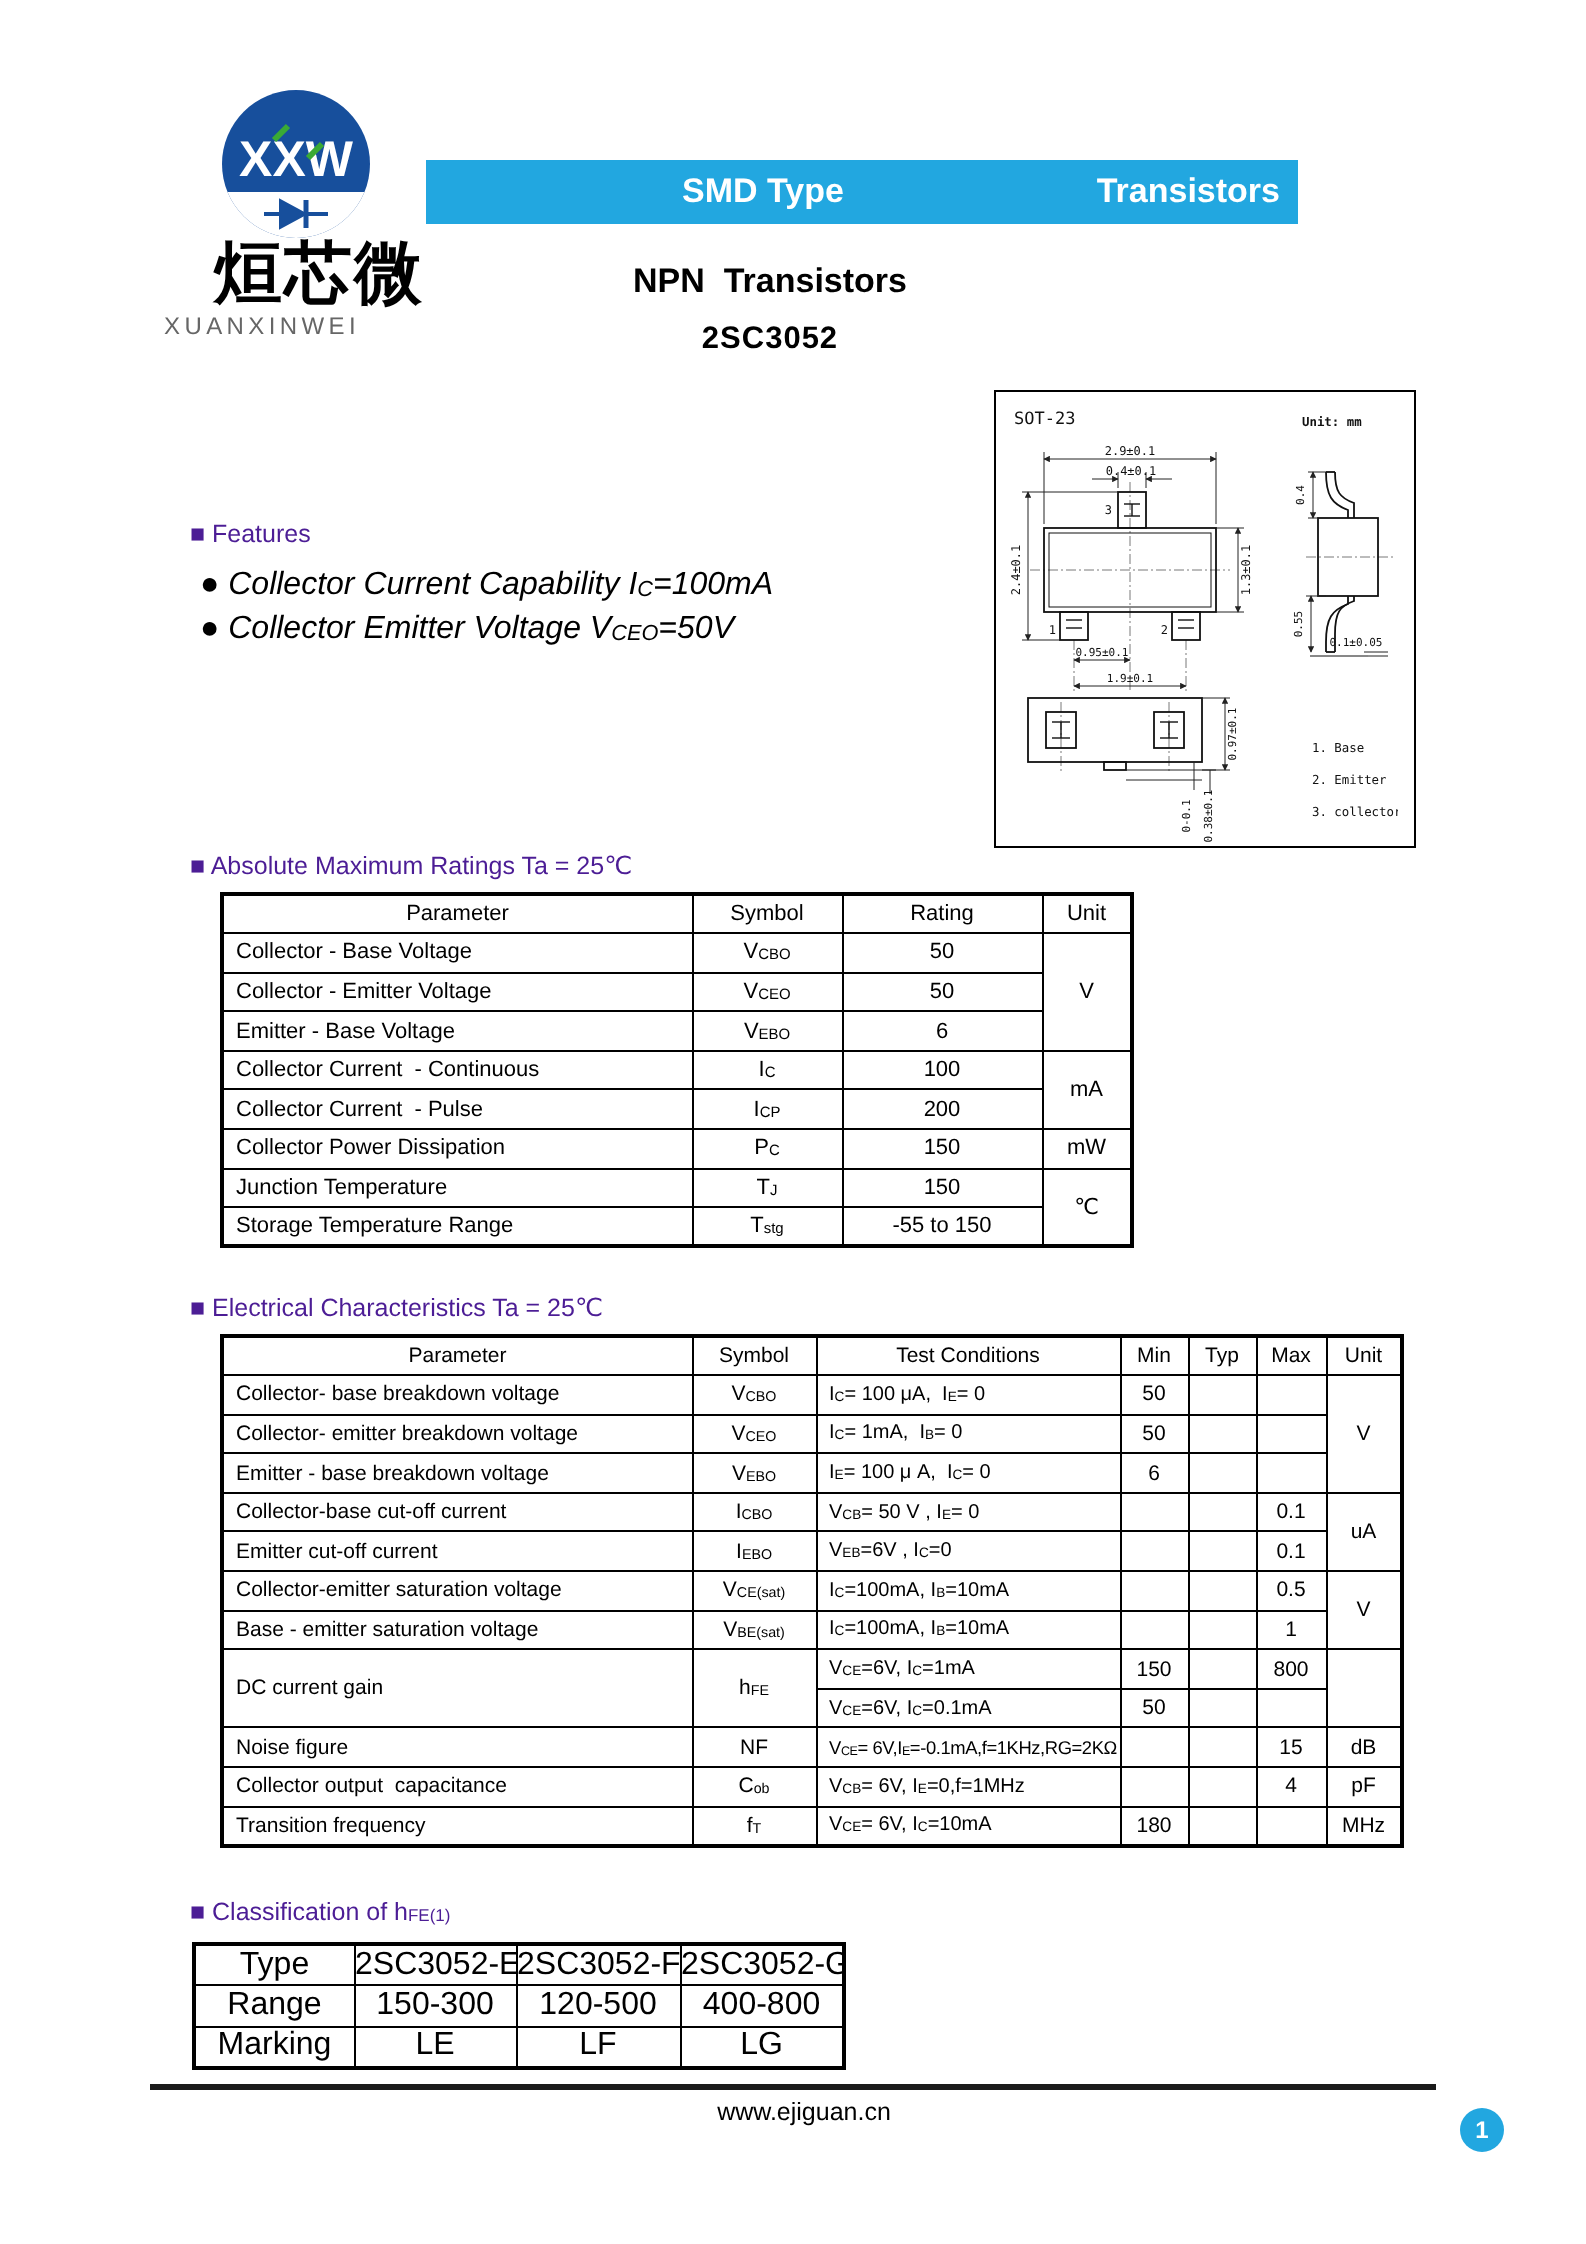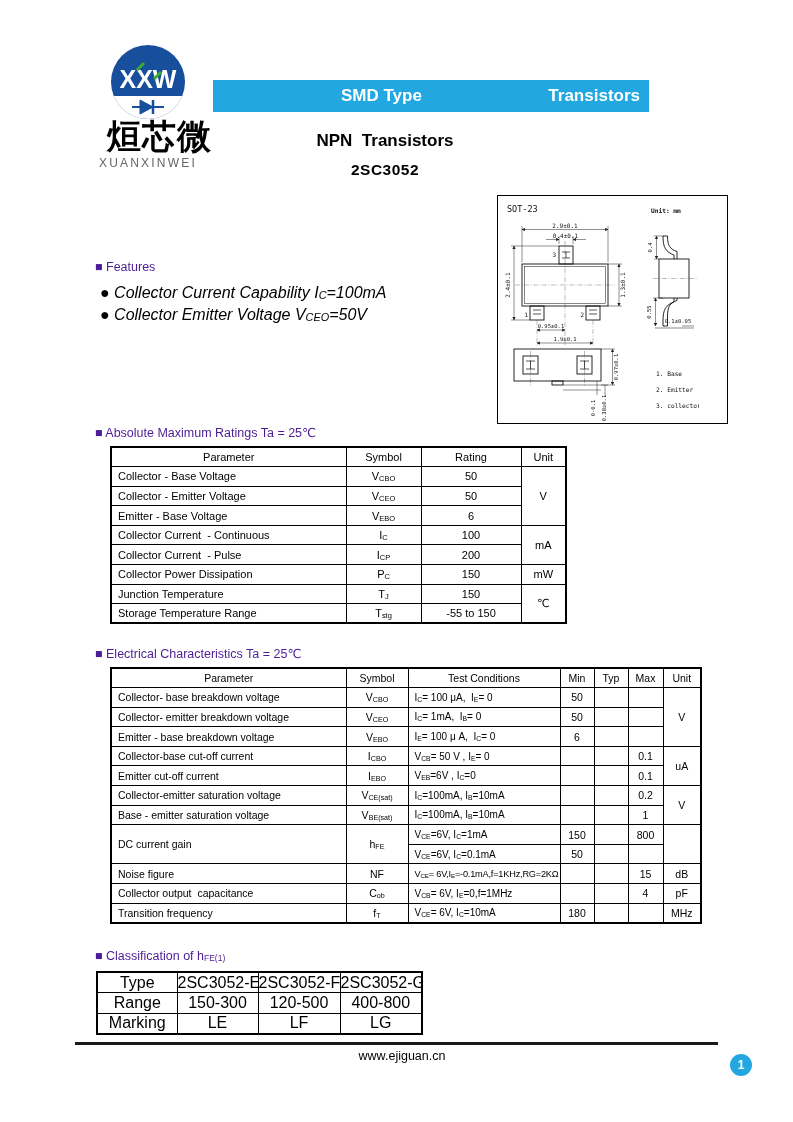--- a/index.html
+++ b/index.html
@@ -16,42 +16,42 @@
          font-size:17px; font-weight:bold; line-height:32px; }
   .bar .left  { position:absolute; left:128px; }
   .bar .right { position:absolute; right:9px; }
 
   
   .title1 { left:170px; top:131px; width:430px; text-align:center; font-size:17px; font-weight:bold; white-space:pre; }
   .title2 { left:170px; top:161px; width:430px; text-align:center; font-size:15.5px; font-weight:bold; letter-spacing:0.5px; }
 
   
   .cn  { left:84px; top:114px; width:128px; text-align:right; font-size:34px; font-weight:900; letter-spacing:1px; }
-  .en  { left:82px; top:156px; width:132px; text-align:center; font-size:12px; color:#666; letter-spacing:2.2px; }
+  .en  { left:82px; top:156px; width:132px; text-align:left; font-size:12px; color:#666; letter-spacing:2.2px; }
 
   
   .h2  { font-size:12.5px; color:#4c1d95; white-space:pre;text-align:center; }
   .feat { font-size:16px; white-space:pre;font-style:italic; }
 
   
   table { border-collapse:collapse; table-layout:fixed; border:2px solid #000; }
   td { border:1px solid #000; overflow:hidden; white-space:pre; vertical-align:middle; }
   .l { text-align:left; padding-left:6px;margin-left:17px; }
   .c { text-align:center; }
   .t1 { left:110px; top:446px; width:455px; font-size:11px; }
   .t1 td { height:19.6px; }
   .t2 { left:110px; top:667px; width:590px; font-size:10.5px; }
   .t2 td { height:19.6px; }
   .t2 .cond { font-size:10px; }
   .t2 .nfrow .cond { font-size:9.2px; letter-spacing:-0.2px; }
   .t3 { left:96px; top:971px; width:325px; font-size:16px; }
   .t3 td { height:20.6px; text-align:center; }
 
   
-  .pkg { left:497px; top:195px; width:231px; height:229px; border:1px solid #000; background:#fff; }
+  .pkg { left:497px; top:195px; width:211px; height:229px; border:1px solid #000; background:#fff; }
   .pkg svg { position:absolute; left:0; top:0; }
   .dwg-t { font-family:"DejaVu Sans Mono","Liberation Mono",monospace; fill:#111; }
 
   
   .fline { left:75px; top:1042px; width:643px; height:3px; background:#1a1a1a; }
   .fsite { left:297px; top:1049px; width:210px; text-align:center; font-size:12.5px; }
   .pnum  { left:730px; top:1054px; width:22px; height:22px; border-radius:50%; background:#22a7e0;
            color:#fff; font-size:12px; font-weight:bold; text-align:center; line-height:22px; }
 </style>
 </head>
@@ -337,21 +337,21 @@
       <td class="c"></td>
       <td class="c"></td>
       <td class="c">0.1</td>
     </tr>
     <tr>
       <td class="l">Collector-emitter saturation voltage</td>
       <td class="c">V<sub>CE(sat)</sub></td>
       <td class="l cond">I<sub>C</sub>=100mA, I<sub>B</sub>=10mA</td>
       <td class="c"></td>
       <td class="c"></td>
-      <td class="c">0.2</td>
+      <td class="c">0.5</td>
       <td class="c" rowspan="2">V</td>
     </tr>
     <tr>
       <td class="l">Base - emitter saturation voltage</td>
       <td class="c">V<sub>BE(sat)</sub></td>
       <td class="l cond">I<sub>C</sub>=100mA, I<sub>B</sub>=10mA</td>
       <td class="c"></td>
       <td class="c"></td>
       <td class="c">1</td>
     </tr>

